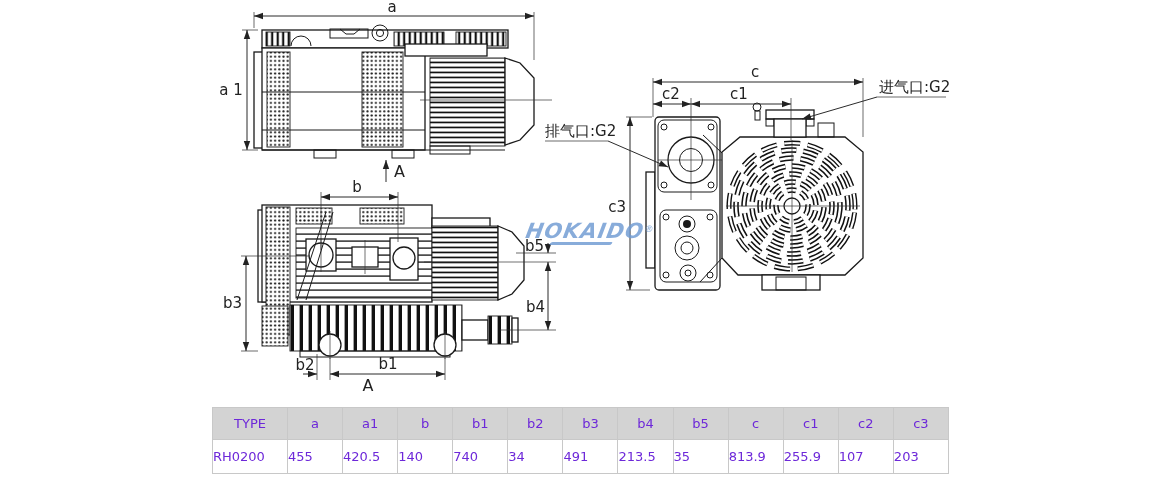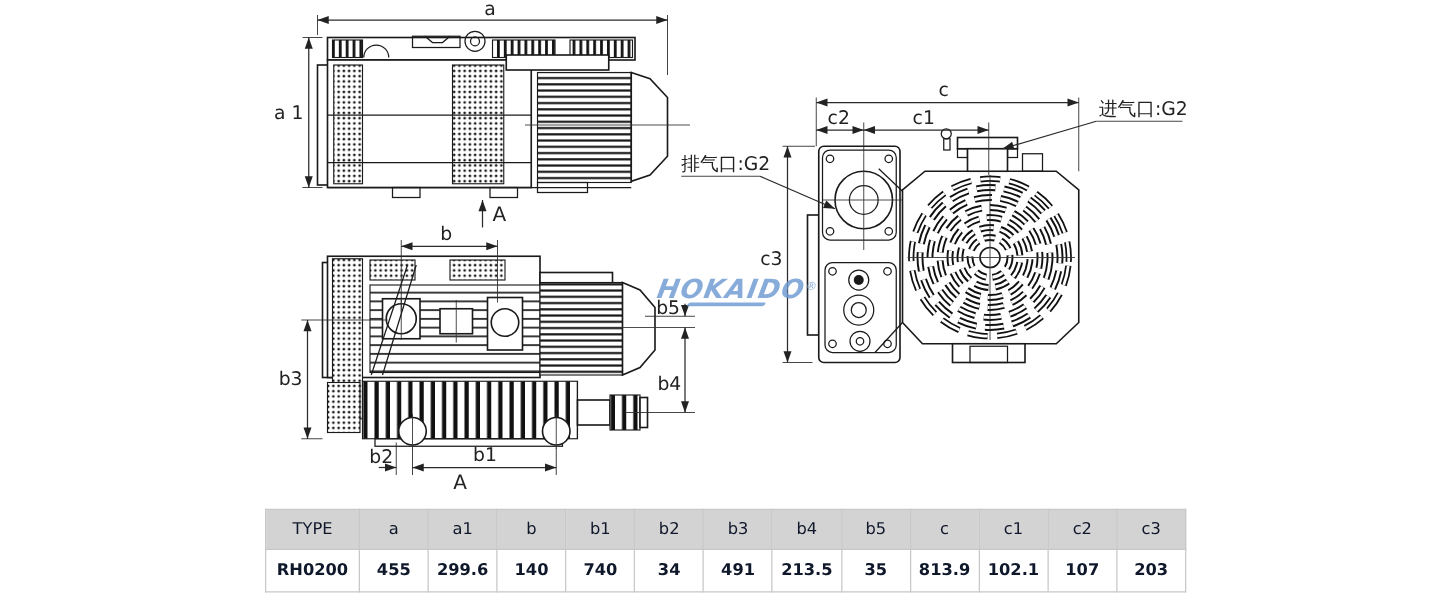--- a/index.html
+++ b/index.html
@@ -17,24 +17,24 @@
   .viewtxt{font:16px "DejaVu Sans","Liberation Sans",sans-serif;fill:#222;}
   
   #watermark{position:absolute;left:526px;top:219px;z-index:3;opacity:.82;
              transform:skewX(-10deg);pointer-events:none;}
   #watermark .wm-text{font-weight:bold;font-style:italic;font-size:21px;letter-spacing:1px;}
   #watermark .wm-reg{font-size:9px;vertical-align:super;font-style:normal;}
   #watermark .wm-bar{position:absolute;left:26px;top:23px;width:62px;height:3.4px;
              transform:skewX(-32deg);border-radius:2px;}
   
   #spec-table{position:absolute;left:212px;top:407px;z-index:2;border-collapse:collapse;
-              table-layout:fixed;width:737px;font-size:13px;color:#0f172a;text-align:center;}
+              table-layout:fixed;width:737px;font-size:13px;color:#6d28d9;}
   #spec-table th,#spec-table td{border:1px solid #c8c8c8;padding:0;}
   #spec-table th{background:#d3d3d3;font-weight:normal;height:31px;}
-  #spec-table td{background:#fff;height:33px;font-weight:bold;}
+  #spec-table td{background:#fff;height:33px;}
 </style>
 </head>
 <body>
 
 <div id="canvas">
 
   <svg id="drawing" width="1160" height="480" viewBox="0 0 1160 480" xmlns="http://www.w3.org/2000/svg">
     <defs>
       <marker id="arw" viewBox="0 0 10 10" refX="9.5" refY="5" markerWidth="10" markerHeight="10" orient="auto-start-reverse">
         <path d="M0.5,1.8 L9.5,5 L0.5,8.2 Z" fill="#222"></path>
@@ -293,28 +293,28 @@
         <th>c</th>
         <th>c1</th>
         <th>c2</th>
         <th>c3</th>
       </tr>
     </thead>
     <tbody>
       <tr>
         <td>RH0200</td>
         <td>455</td>
-        <td>299.6</td>
+        <td>420.5</td>
         <td>140</td>
         <td>740</td>
         <td>34</td>
         <td>491</td>
         <td>213.5</td>
         <td>35</td>
         <td>813.9</td>
-        <td>102.1</td>
+        <td>255.9</td>
         <td>107</td>
         <td>203</td>
       </tr>
     </tbody>
   </table>
 
 </div>
 
 </body></html>

